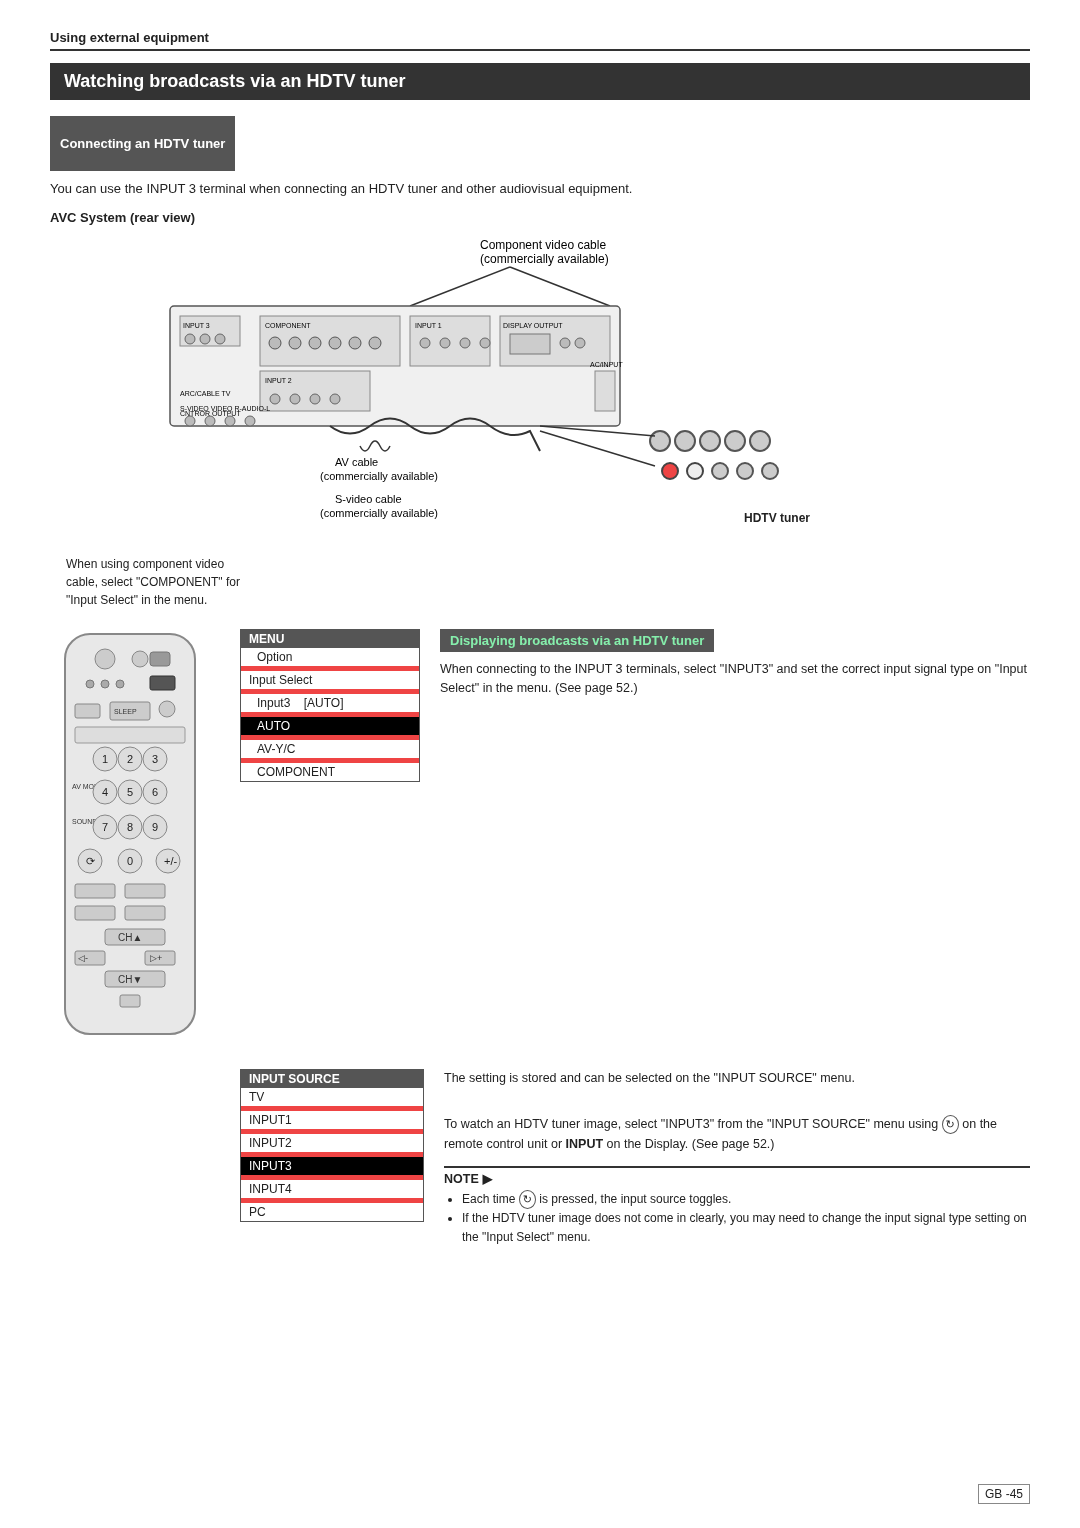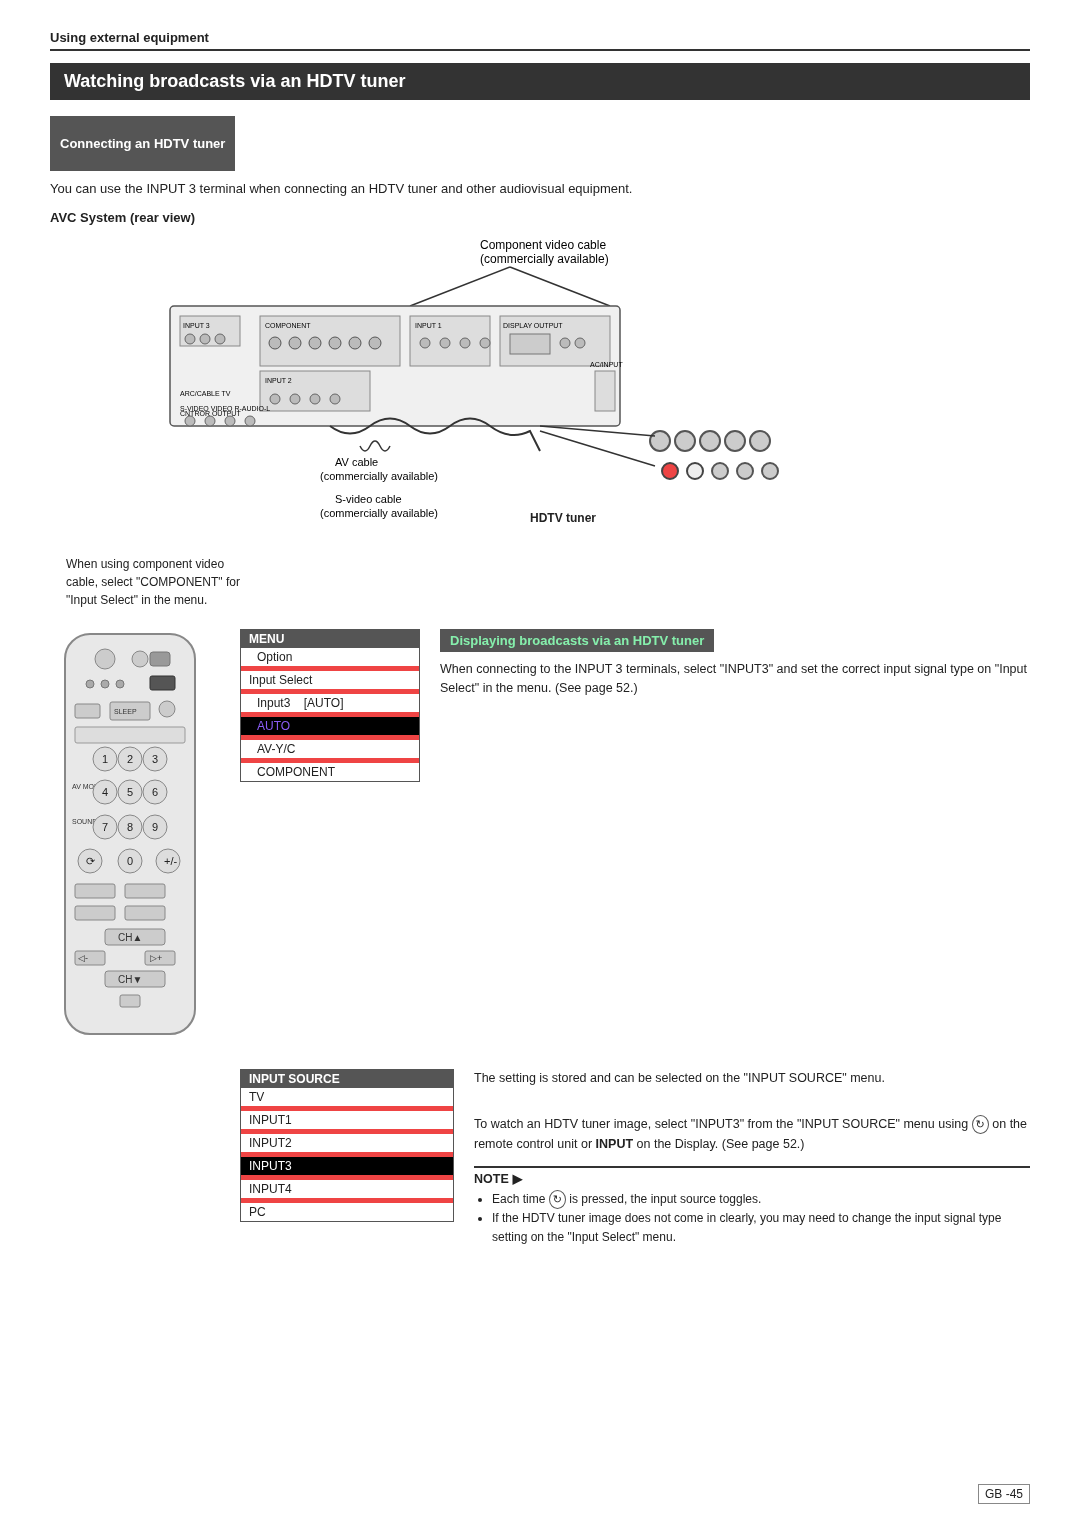--- a/index.html
+++ b/index.html
@@ -147,21 +147,21 @@
 
     
     .input-source-section {
       display: flex;
       flex-direction: row;
       gap: 20px;
       margin-top: 20px;
     }
 
     .input-source-menu {
-      width: 214px;
+      width: 184px;
       flex-shrink: 0;
       margin-left: 170px; 
     }
 
     .input-source-description {
       flex: 1;
     }
 
     .note-box {
       margin-top: 12px;
@@ -194,21 +194,21 @@
       bottom: 24px;
       right: 50px;
       font-size: 12px;
       border: 1px solid #888;
       padding: 2px 6px;
       background: #fff;
     }
 
     
     .hdtv-label {
-      text-align: left;
+      text-align: right;
       font-size: 12px;
       font-weight: bold;
       margin-top: 4px;
     }
   </style>
 </head>
 <body>
 
 <div class="page-header">
   <span>Using external equipment</span>
@@ -395,21 +395,21 @@
       <rect x="70" y="366" width="20" height="12" rx="2" fill="#ccc" stroke="#888" stroke-width="1"></rect>
     </svg>
   </div>
 
   <div class="menu-col">
     <div class="menu-box">
       <div class="menu-header">MENU</div>
       <div class="menu-option menu-indent">Option</div>
       <div class="menu-option">Input Select</div>
       <div class="menu-option menu-indent">Input3 &nbsp;&nbsp;&nbsp;[AUTO]</div>
-      <div class="menu-option menu-indent selected" style="background:#000;color:#8b5cf6;">AUTO</div>
+      <div class="menu-option menu-indent selected" style="background:#000;color:#ffffff;">AUTO</div>
       <div class="menu-option menu-indent">AV-Y/C</div>
       <div class="menu-option menu-indent">COMPONENT</div>
     </div>
   </div>
 
   <div class="description-col">
     <div class="subsection-title-inline">Displaying broadcasts via an HDTV tuner</div>
     <p class="description-text">When connecting to the INPUT 3 terminals, select "INPUT3" and set the correct input signal type on "Input Select" in the menu. (See page 52.)</p>
   </div>
 </div>

